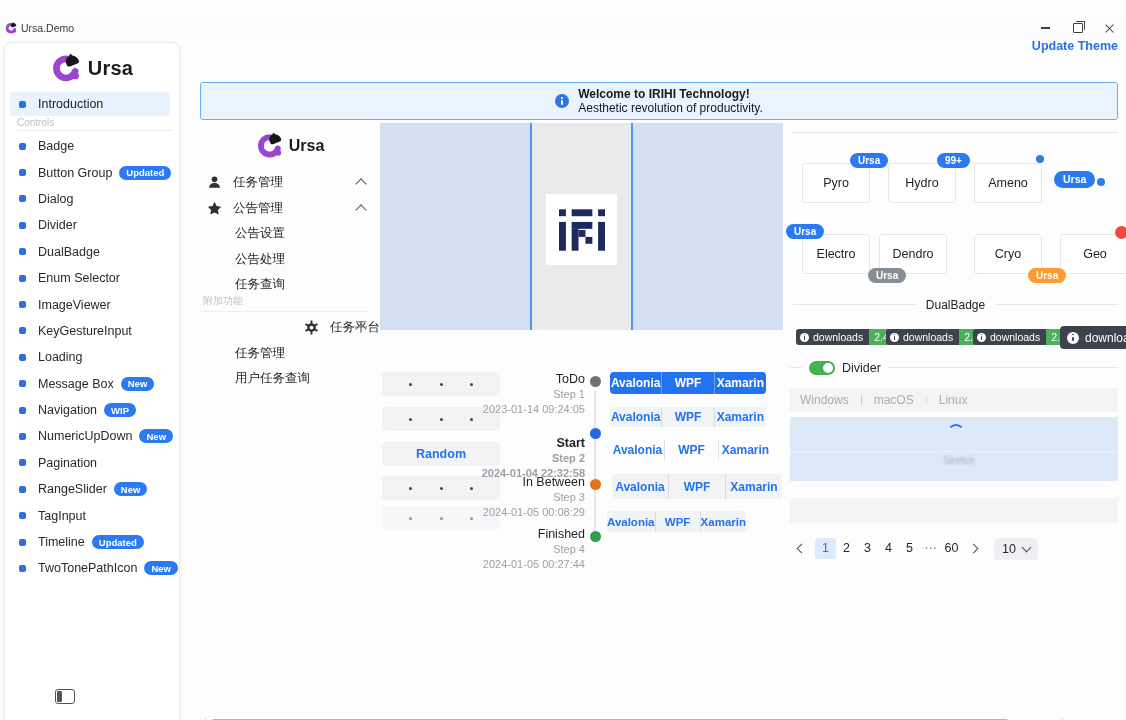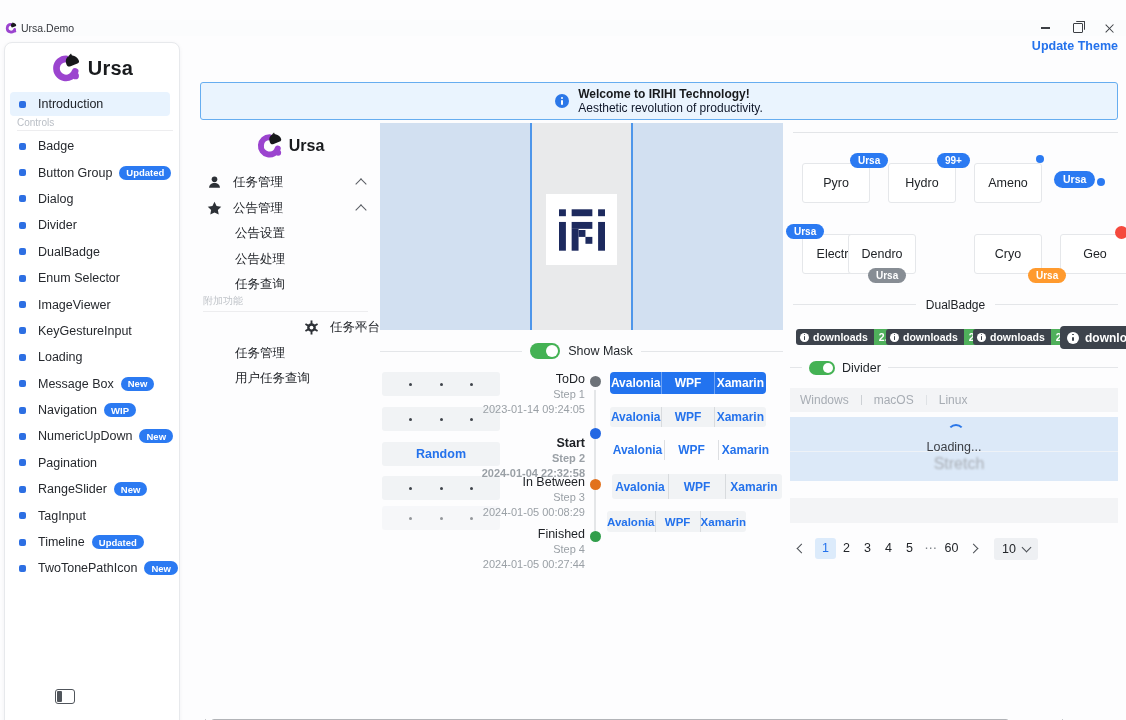--- a/index.html
+++ b/index.html
@@ -115,21 +115,21 @@
         display:flex;align-items:center;justify-content:center;font-size:12.5px;color:#212428;}
   .bpill{position:absolute;height:15px;line-height:15px;padding:0 8px;border-radius:999px;background:#2b7af2;
          color:#fff;font-size:10px;font-weight:bold;white-space:nowrap;}
   .bpill.lg{height:17px;line-height:17px;font-size:10.5px;padding:0 9px;}
   .bpill.gray{background:#878d94;} .bpill.orange{background:#ff9a2e;}
   .bdot{position:absolute;border-radius:50%;background:#2b7af2;}
   .r-div{position:absolute;left:793px;top:277px;width:325px;height:15px;display:flex;align-items:center;gap:10px;
          font-size:12px;color:#212428;}
 
   
-  .dual{position:absolute;top:309px;height:16px;display:flex;border-radius:3px;overflow:hidden;font-weight:bold;}
+  .dual{position:absolute;top:309px;height:16px;display:flex;border-radius:3px;overflow:hidden;font-weight:normal;}
   .dual .dk{background:#3d434c;color:#fff;display:flex;align-items:center;gap:4px;padding:0 6px 0 4px;font-size:10.5px;}
   .dual .gn{background:#4fb05b;color:#fff;display:flex;align-items:center;padding:0 5px;font-size:10.5px;}
   .dual.big{top:306px;height:23px;border-radius:4px;}
   .dual.big .dk{font-size:12px;gap:6px;padding:0 9px 0 7px;}
   .winfo{width:9px;height:9px;border-radius:50%;background:#fff;position:relative;flex:0 0 auto;}
   .winfo i{position:absolute;left:3.8px;top:1.6px;width:1.4px;height:1.4px;border-radius:50%;background:#3d434c;}
   .winfo b{position:absolute;left:3.8px;top:3.8px;width:1.4px;height:3.6px;background:#3d434c;border-radius:1px;}
   .dual.big .winfo{width:12px;height:12px;}
   .dual.big .winfo i{left:5.2px;top:2.2px;width:1.8px;height:1.8px;}
   .dual.big .winfo b{left:5.2px;top:5px;width:1.8px;height:4.6px;}
@@ -141,21 +141,21 @@
   .gb1{top:368px;height:24px;display:flex;align-items:center;}
   .gb2{top:478px;height:25px;}
   .blurred{filter:blur(.7px);opacity:.85;color:#9aa0a8;font-size:12px;display:flex;align-items:center;gap:12px;padding-left:10px;}
   .vsep{width:1px;height:10px;background:#c6cacf;}
   .loadmask{position:absolute;left:790px;top:397px;width:328px;height:64px;background:#dce9f8;}
   .loadmask .midline{position:absolute;left:0;right:0;top:34px;height:1px;background:#eef2f7;}
   .spinner{position:absolute;left:50%;top:7px;margin-left:-7px;width:14px;height:14px;border-radius:50%;
            border:2px solid transparent;border-top-color:#2b77e8;animation:spin 1s linear infinite;}
   @keyframes spin{to{transform:rotate(360deg);}}
   .loadtxt{position:absolute;left:0;right:0;top:23px;text-align:center;font-size:12.5px;color:#3a3e44;}
-  .loadbehind{position:absolute;left:10px;right:0;top:38px;text-align:center;font-size:16px;color:#a8adb4;filter:blur(.8px);}
+  .loadbehind{position:absolute;left:10px;right:0;top:38px;text-align:center;font-size:10px;color:#a8adb4;filter:blur(.8px);}
 
   
   .pag{position:absolute;left:793px;top:517px;height:23px;display:flex;align-items:center;}
   .pchev{width:16px;height:21px;display:flex;align-items:center;justify-content:center;cursor:pointer;}
   .pchev .chev{border-color:#4b4f55;width:6px;height:6px;border-width:1.5px;}
   .cv-l{transform:rotate(-135deg);} .cv-r{transform:rotate(45deg);} .cv-d{transform:rotate(135deg);margin-top:-3px;}
   .pnum{min-width:21px;height:21px;line-height:21px;text-align:center;font-size:12.5px;color:#23262a;border-radius:3px;cursor:pointer;}
   .pnum.sel{background:#dcebfb;color:#2472ec;}
   .pnum.dots{color:#7d8288;}
   .psize{margin-left:13px;width:44px;height:22px;background:#eef0f3;border-radius:3px;display:flex;align-items:center;
@@ -416,28 +416,20 @@
   </div>
 
   <div class="viewer">
     <div class="v-mask"></div>
     <div class="v-img">
       <svg width="46" height="42">
           <use href="#iri-ico" width="46" height="42"></use>
         </svg>
     </div>
   </div>
-  <div class="showmask">
-    <span class="divline"></span>
-    <span class="toggle tg-lg">
-        <i></i>
-      </span>
-    <span class="tglabel">Show Mask</span>
-    <span class="divline"></span>
-  </div>
 
   <div class="ipbox" style="top:352px;">
       <span class="dot"></span>
       <span class="dot"></span>
       <span class="dot"></span>
     </div>
   <div class="ipbox" style="top:387px;">
       <span class="dot"></span>
       <span class="dot"></span>
       <span class="dot"></span>
@@ -506,21 +498,21 @@
     <span class="cell" style="font-size:11.5px;">Avalonia</span>
     <span class="cell" style="font-size:11.5px;">WPF</span>
     <span class="cell" style="font-size:11.5px;">Xamarin</span>
   </div>
 
   <div class="r-topline"></div>
   <div class="card" style="left:802px;top:143px;">Pyro</div>
   <div class="card" style="left:888px;top:143px;">Hydro</div>
   <div class="card" style="left:974px;top:143px;">Ameno</div>
   <div class="card" style="left:802px;top:214px;">Electro</div>
-  <div class="card" style="left:848px;top:214px;">Dendro</div>
+  <div class="card" style="left:879px;top:214px;">Dendro</div>
   <div class="card" style="left:974px;top:214px;">Cryo</div>
   <div class="card" style="left:1060px;top:214px;width:68px;">Geo</div>
   <span class="bpill" style="left:850px;top:133px;">Ursa</span>
   <span class="bpill" style="left:937px;top:133px;">99+</span>
   <span class="bdot" style="left:1036px;top:135px;width:8px;height:8px;"></span>
   <span class="bpill lg" style="left:1054px;top:151px;">Ursa</span>
   <span class="bdot" style="left:1097px;top:158px;width:8px;height:8px;"></span>
   <span class="bpill" style="left:786px;top:204px;">Ursa</span>
   <span class="bpill gray" style="left:868px;top:248px;">Ursa</span>
   <span class="bpill orange" style="left:1028px;top:248px;">Ursa</span>
@@ -586,21 +578,20 @@
       <span>Windows</span>
         <span class="vsep"></span>
       <span>macOS</span>
         <span class="vsep" style="opacity:.5;"></span>
       <span>Linux</span>
     </div>
   </div>
   <div class="loadmask">
     <div class="midline"></div>
     <div class="spinner"></div>
-    <div class="loadtxt">Loading...</div>
     <div class="loadbehind">Stretch</div>
   </div>
   <div class="graybar gb2"></div>
 
   <div class="pag">
     <span class="pchev">
         <i class="chev cv-l"></i>
       </span>
     <span class="pnum sel" style="margin-left:6px;">1</span>
     <span class="pnum">2</span>

